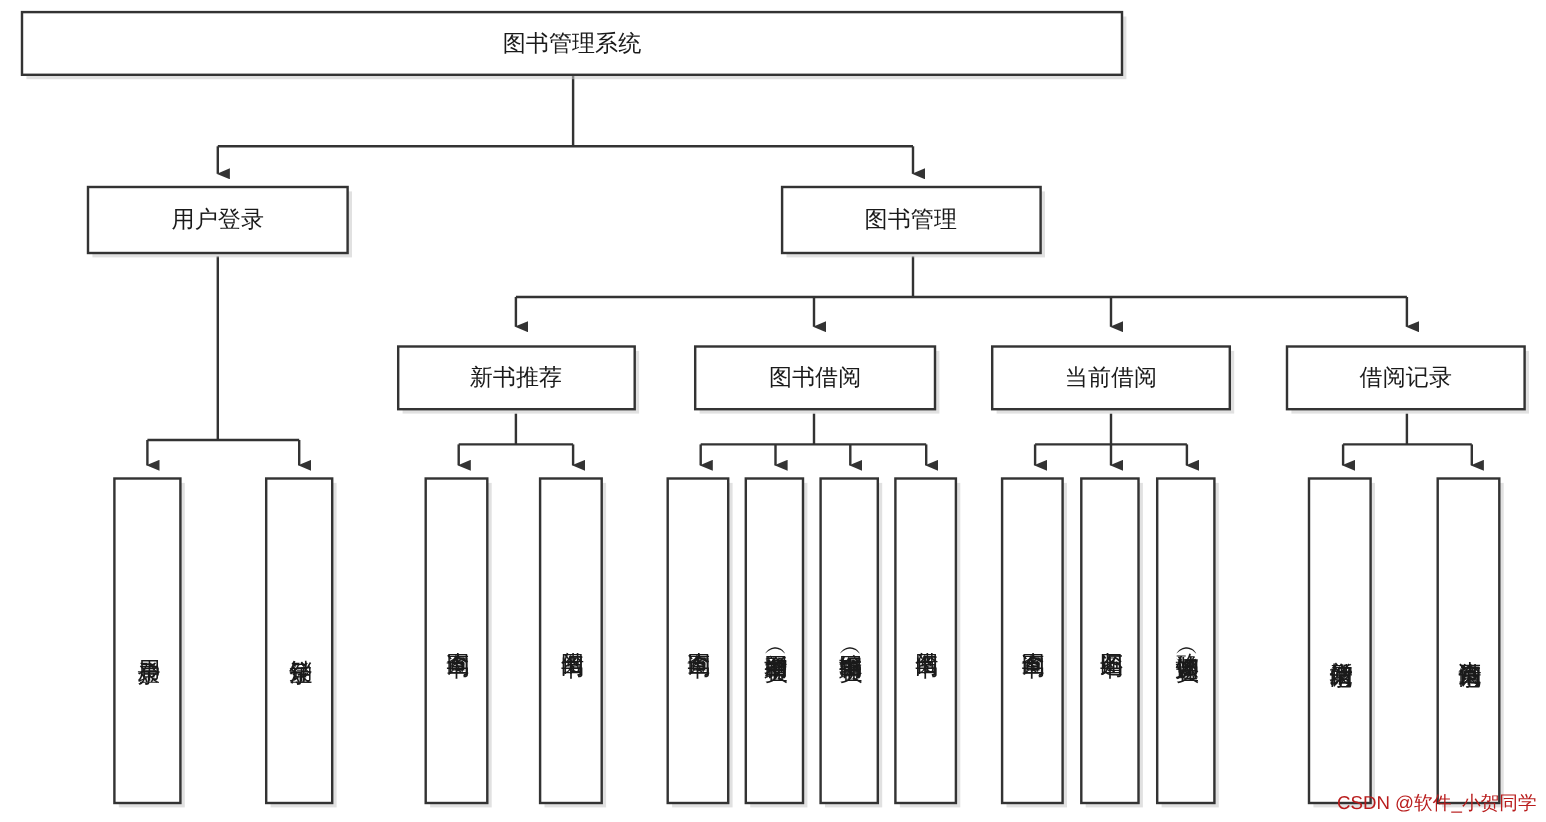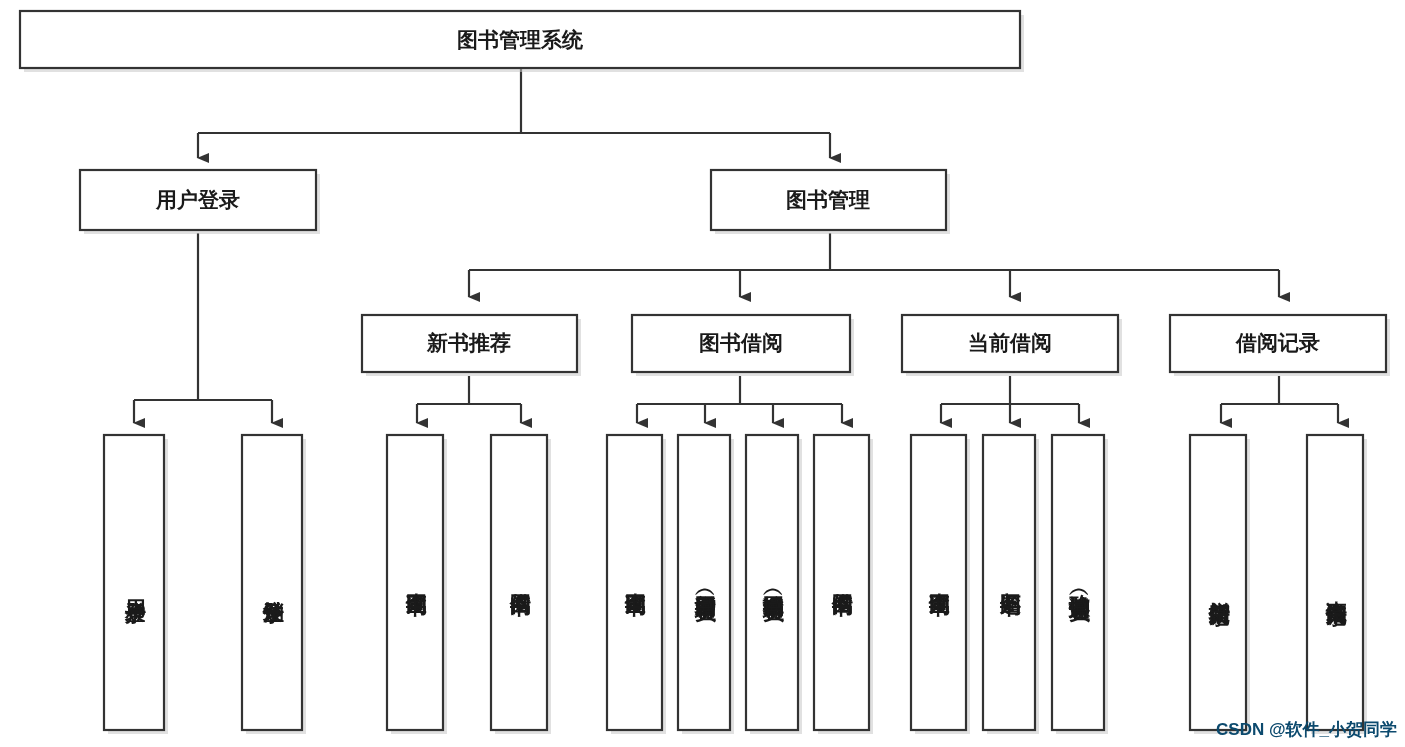--- a/index.html
+++ b/index.html
@@ -9,21 +9,20 @@
   }
   body {
     font-family: "Liberation Sans", "DejaVu Sans", sans-serif;
   }
   #diagram-root {
     position: relative;
     width: 1405px;
     height: 747px;
     background: #ffffff;
     overflow: hidden;
-    font-weight: bold;
   }
   svg.diagram-canvas {
     position: absolute;
     top: 0;
     left: 0;
     width: 1405px;
     height: 747px;
     display: block;
   }
   .node-box {
@@ -54,21 +53,21 @@
   .label-v {
     font-size: 21px;
     letter-spacing: 1px;
   }
   .watermark-text {
     position: absolute;
     right: 8px;
     bottom: 6px;
     font-family: "Liberation Sans", "DejaVu Sans", sans-serif;
     font-size: 17px;
-    color: #0c4a6e;
+    color: #b91c1c;
     white-space: nowrap;
     pointer-events: none;
     user-select: none;
   }
 </style>
 </head>
 <body>
 
 <div id="diagram-root">
 

